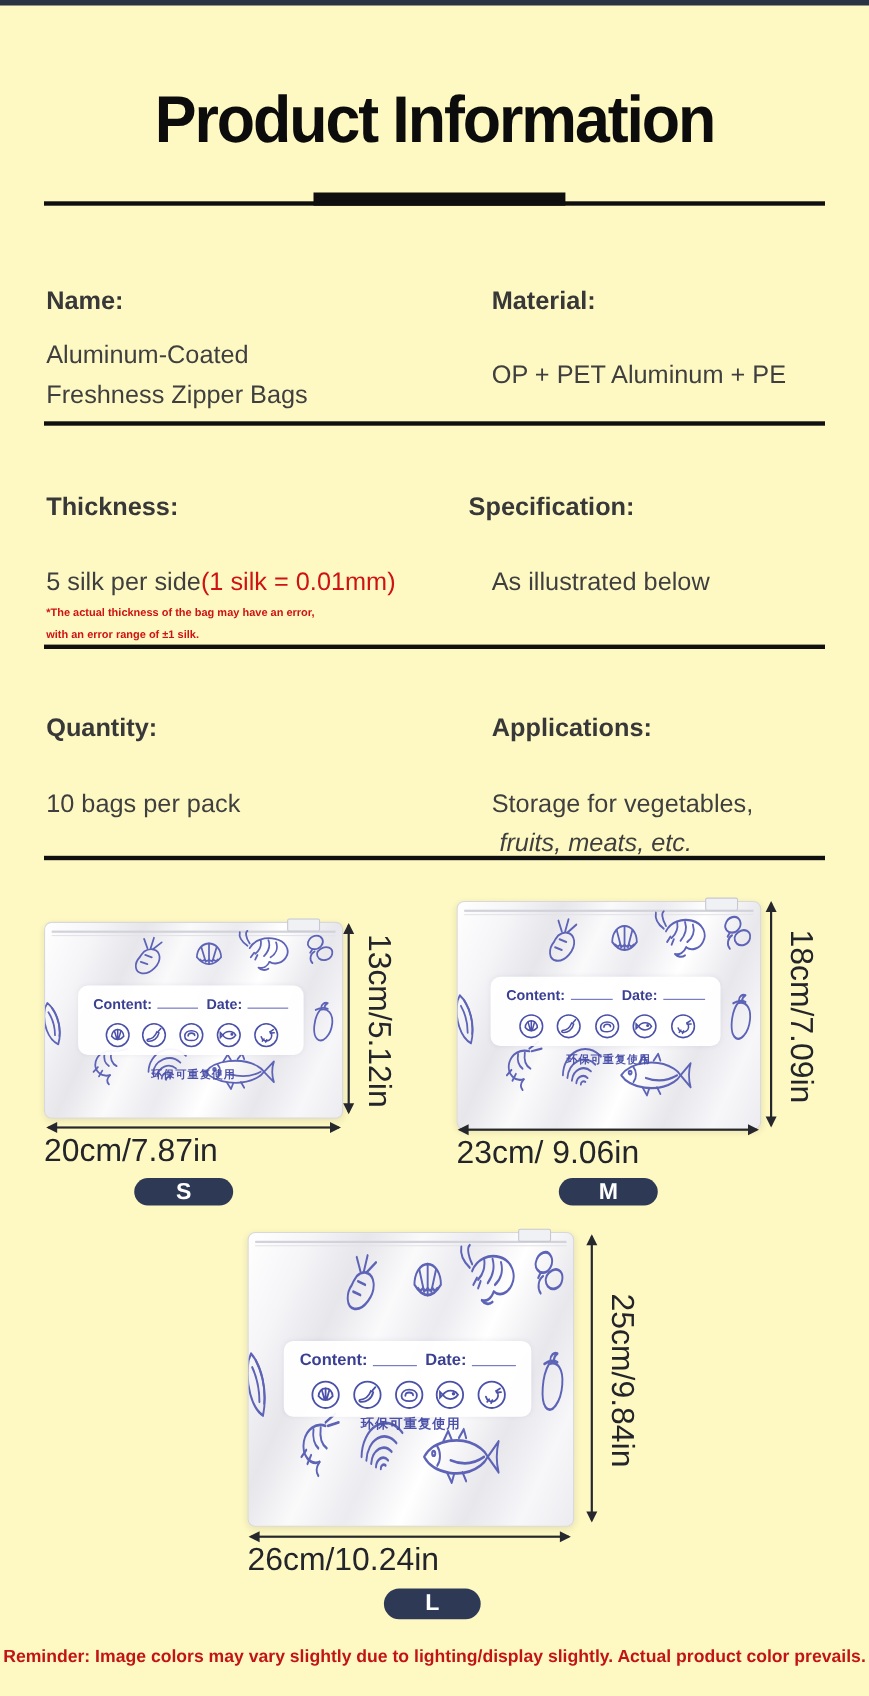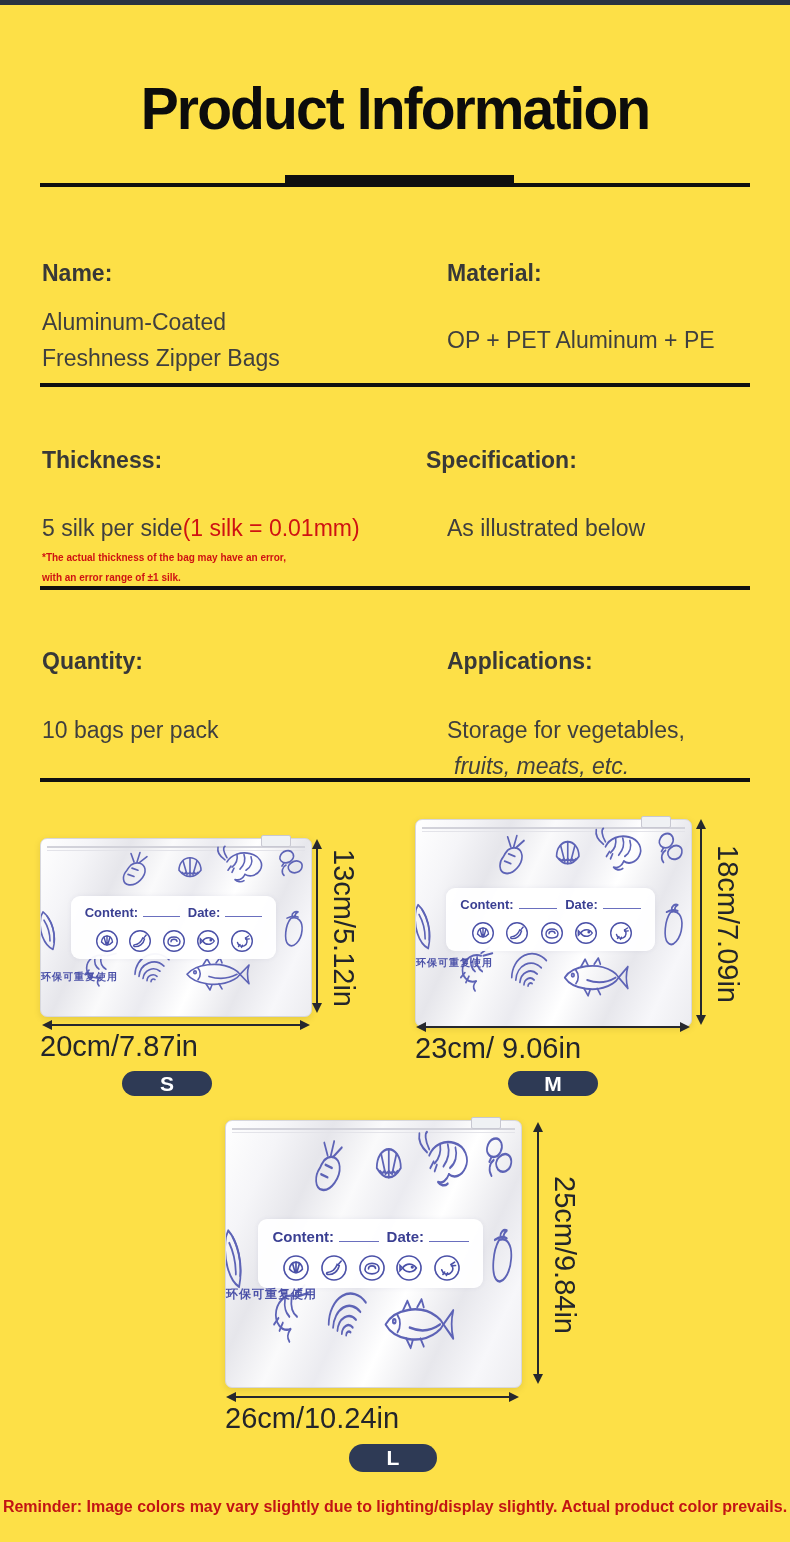--- a/index.html
+++ b/index.html
@@ -1,17 +1,17 @@
 <!DOCTYPE html>
 <html><head>
 <meta charset="utf-8">
 <style>
   html,body{margin:0;padding:0;}
   body{font-family:"Liberation Sans",sans-serif;background:#d8d8d8;}
-  #page{position:relative;width:790px;height:1542px;background:#fde047;overflow:hidden;margin:0 auto;}
+  #page{position:relative;width:790px;height:1542px;background:#fef9c3;overflow:hidden;margin:0 auto;}
 
   .topbar{position:absolute;left:0;top:0;width:790px;height:5px;background:#2a3341;}
 
   .title{position:absolute;left:0;top:74px;width:790px;text-align:center;
          font-size:60px;font-weight:700;color:#0c0c0c;letter-spacing:-2px;
          transform:scaleX(0.95);}
   .title-underline-thin{position:absolute;left:40px;top:183px;width:710px;height:4px;background:#0f0f0f;}
   .title-underline-thick{position:absolute;left:285px;top:175px;width:229px;height:12px;background:#0f0f0f;}
 
   .sec-label{position:absolute;font-size:23px;font-weight:700;color:#383838;}
@@ -33,21 +33,21 @@
   .bag-label{position:absolute;left:11%;width:76%;background:rgba(255,255,255,0.95);
              border-radius:9px;box-shadow:0 0 5px rgba(60,60,120,0.07);padding:9px 12px 6px 14px;box-sizing:border-box;}
   .label-row{display:flex;align-items:flex-end;font-weight:700;color:#3a3f92;}
   .lab-s .label-row{font-size:13px;}
   .lab-l .label-row{font-size:15px;}
   .u{flex:1;border-bottom:1.5px solid #6a6fbe;margin:0 8px 3px 5px;}
   .u.last{margin-right:2px;}
   .icon-row{display:flex;justify-content:space-evenly;margin-top:9px;}
   .mi{width:24px;height:24px;}
   .lab-l .mi{width:28px;height:28px;}
-  .eco{position:absolute;left:0;width:100%;color:#4b51a8;
+  .eco{position:absolute;left:0;width:100%;text-align:center;color:#4b51a8;
        font-size:10px;letter-spacing:1px;font-weight:700;}
   .lab-l-eco{font-size:12px;}
 
   
   .harrow{position:absolute;height:0;border-top:2px solid #26282e;}
   .harrow::before{content:"";position:absolute;left:-2px;top:-6px;width:0;height:0;
                   border:5px solid transparent;border-left:0;border-right:10px solid #26282e;}
   .harrow::after{content:"";position:absolute;right:-2px;top:-6px;width:0;height:0;
                  border:5px solid transparent;border-right:0;border-left:10px solid #26282e;}
   .varrow{position:absolute;width:0;border-left:2px solid #26282e;}

